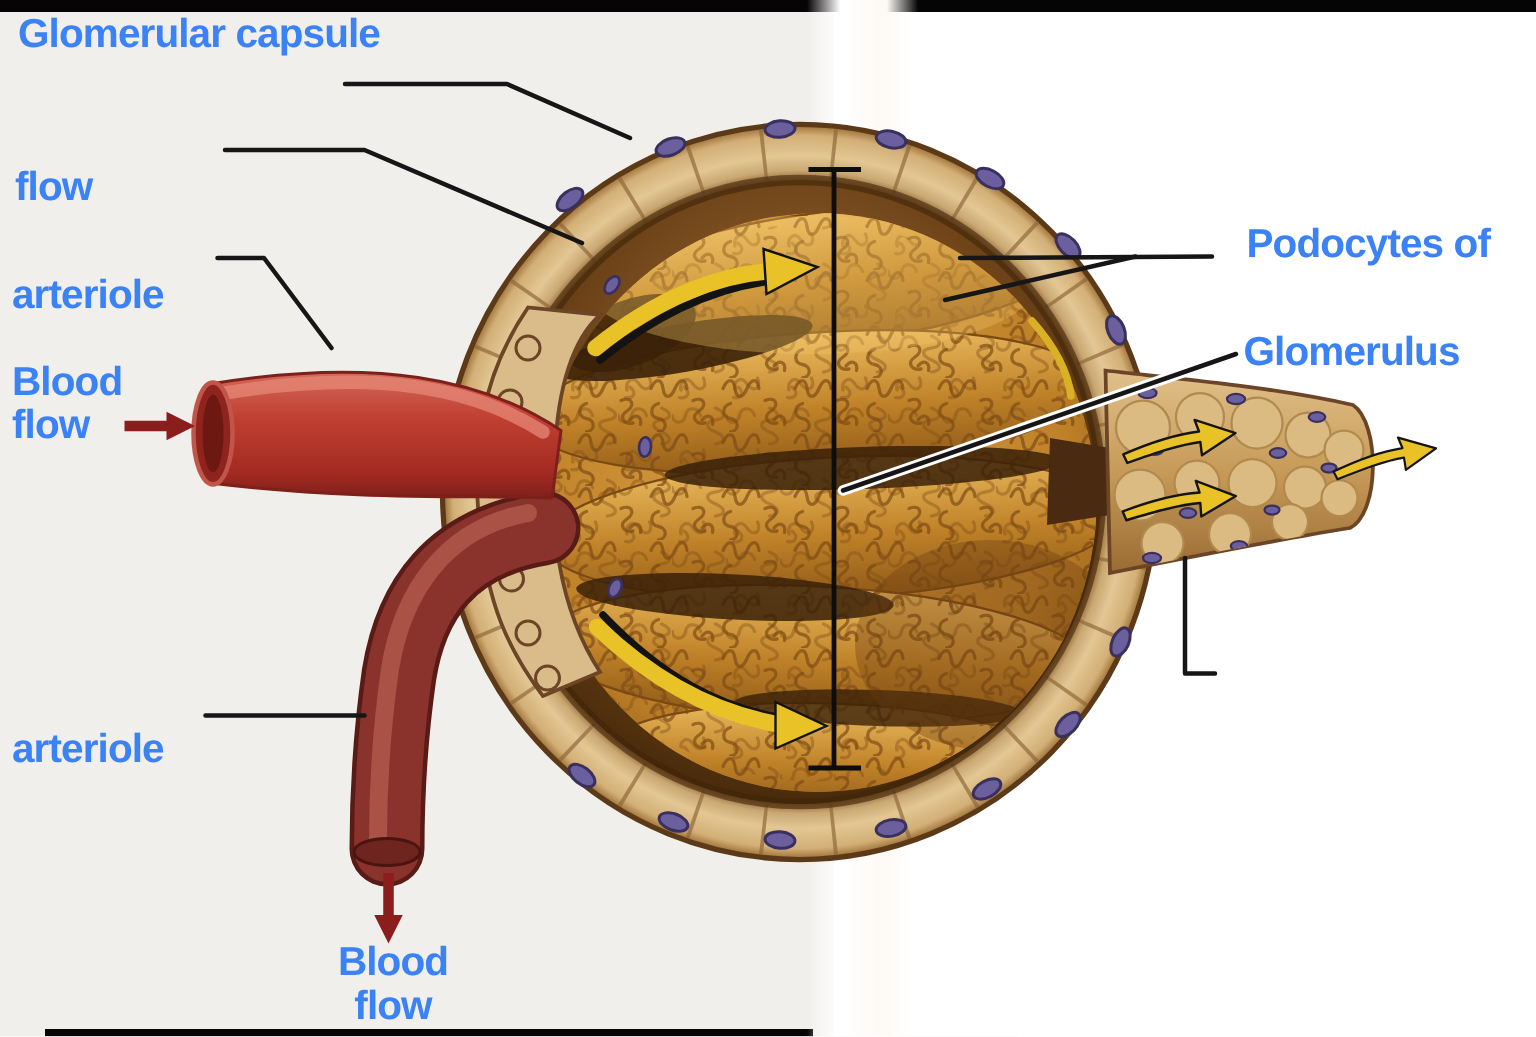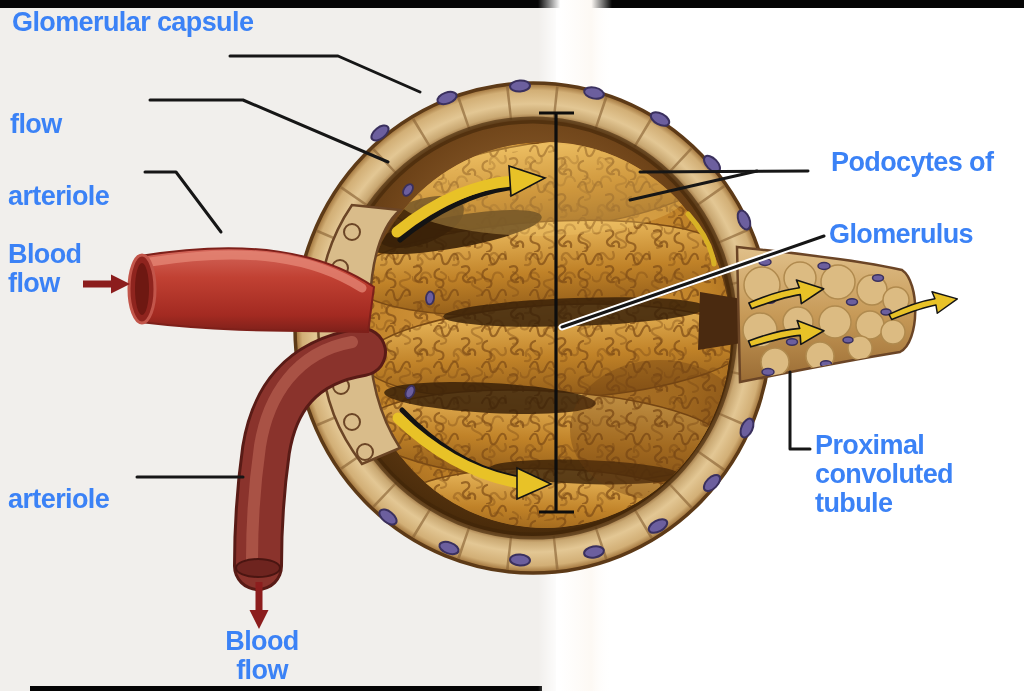--- a/index.html
+++ b/index.html
@@ -277,19 +277,14 @@
 </div>
 
 <div class="label" style="left:813px;top:148px;margin-left:18px;">
   <span>Podocytes of</span><br>
 </div>
 
 <div class="label" style="left:829px;top:220px;text-align:right;">
   <span>Glomerulus</span>
 </div>
 
-<div class="label" style="left:815px;top:431px;">
-  <span>Proximal</span><br>
-  <span>convoluted</span><br>
-  <span>tubule</span>
-</div>
 
 </div>
 
 </body></html>

